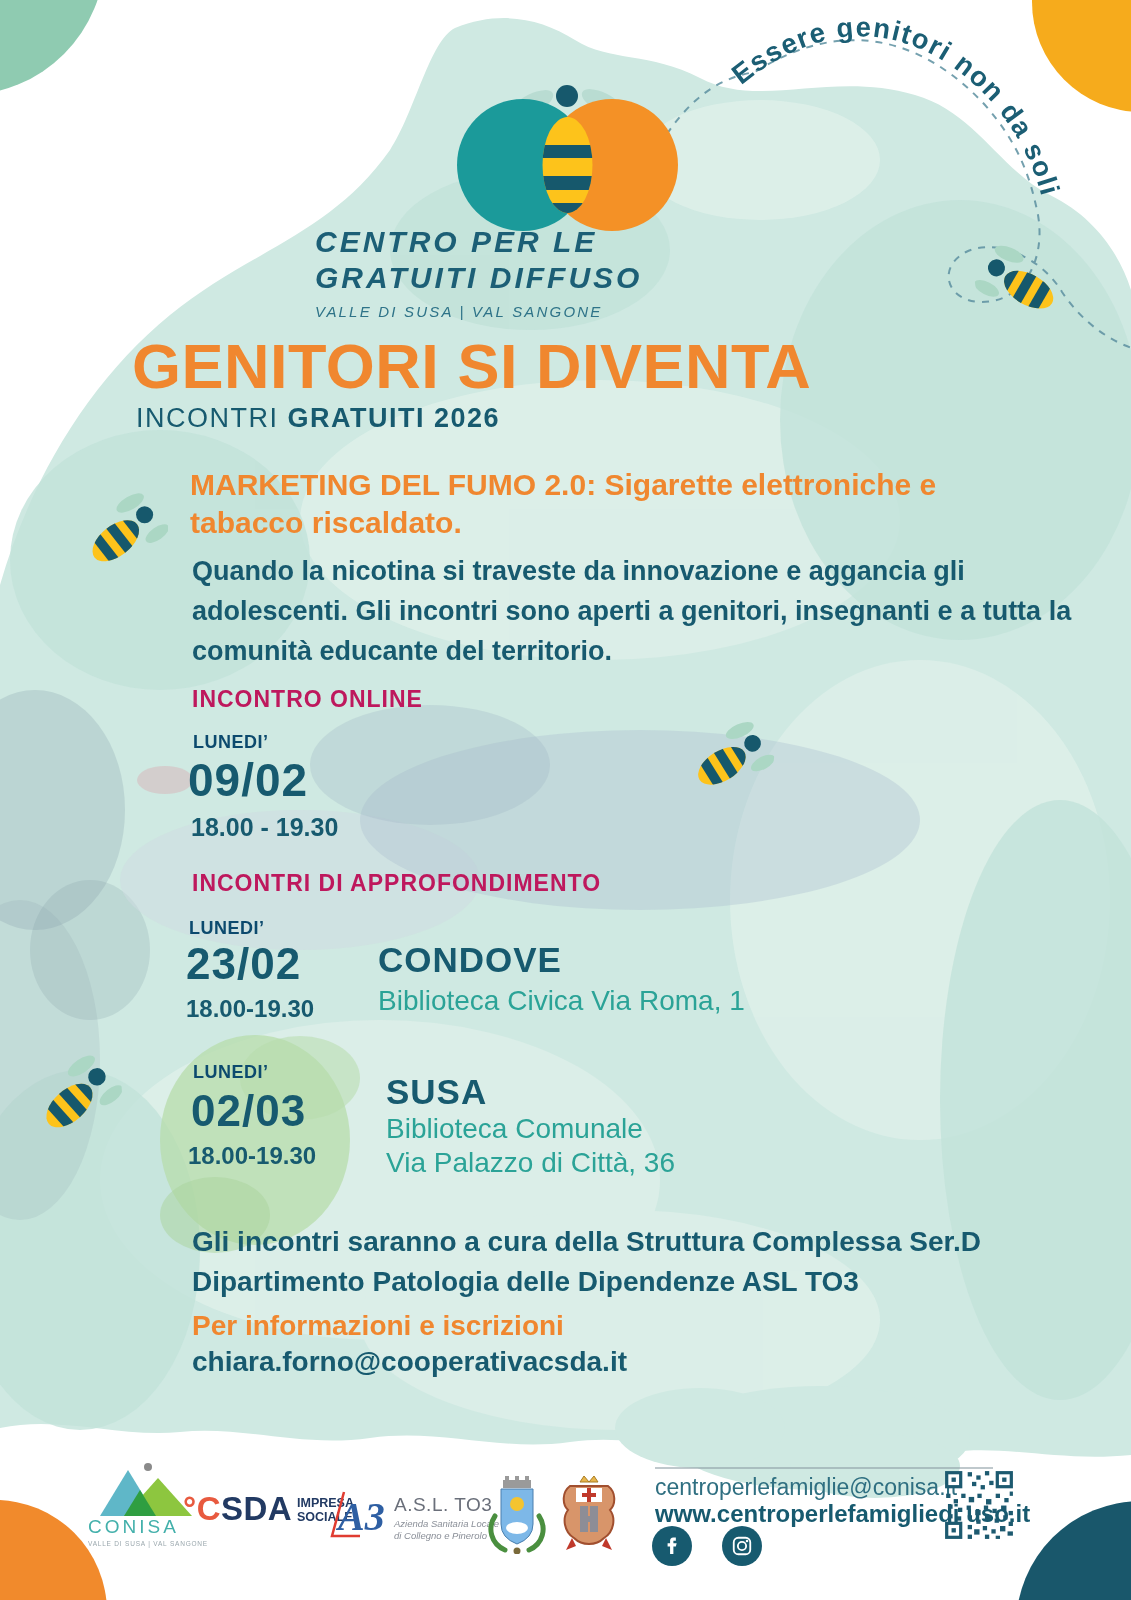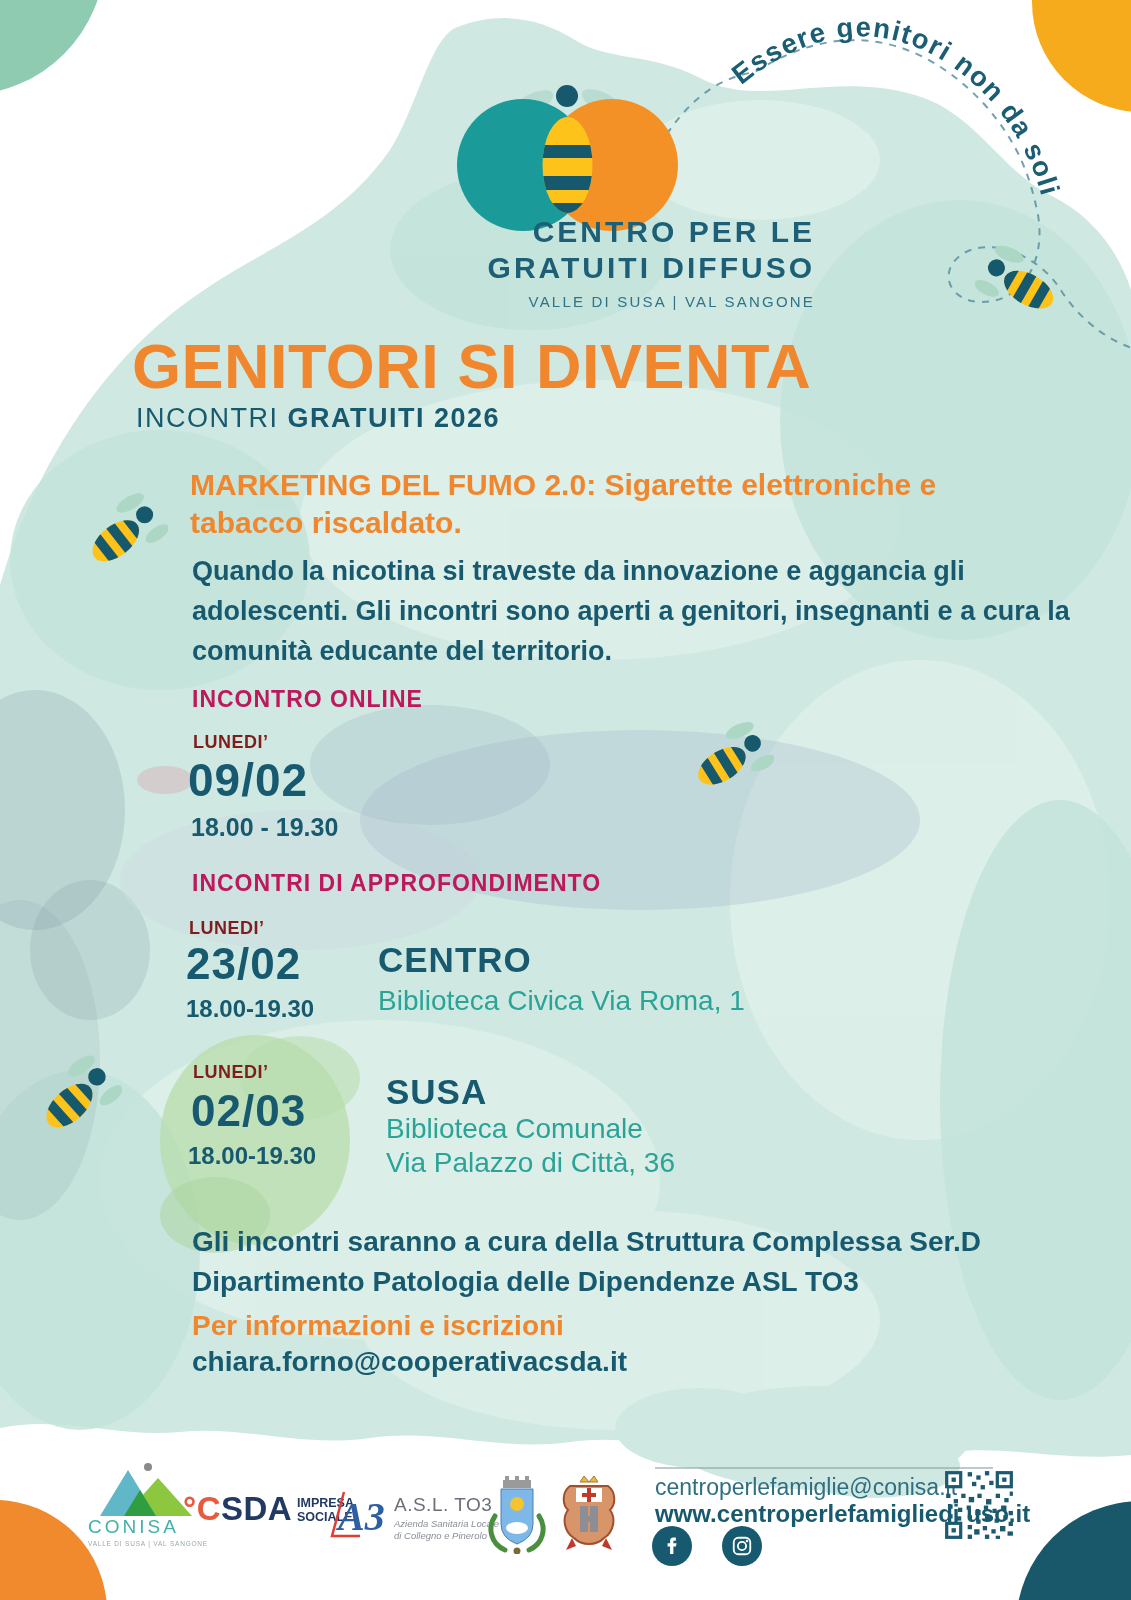--- a/index.html
+++ b/index.html
@@ -11,33 +11,33 @@
   .nowrap{white-space:nowrap;}
 
   
   .corner{position:absolute;border-radius:50%;}
   .corner-green{left:-175px;top:-185px;width:280px;height:280px;background:#8fcbb1;}
   .corner-yellow{left:1032px;top:-108px;width:220px;height:220px;background:#f6ab1c;}
   .corner-orange{left:-117px;top:1500px;width:224px;height:224px;background:#f18a2c;}
   .corner-dark{left:1016px;top:1501px;width:250px;height:250px;background:#19576b;}
 
   
-  .brand-text{left:315px;top:214px;width:500px;text-align:right;color:#1c5f76;}
+  .brand-text{left:315px;top:224px;width:500px;text-align:left;color:#1c5f76;font-style:italic;}
   .brand-line{font-size:30px;font-weight:bold;letter-spacing:3px;line-height:36px;}
   .brand-tagline{font-size:15px;letter-spacing:2.2px;color:#2e7388;margin-top:7px;}
 
   .title{left:132px;top:330px;font-size:63px;font-weight:bold;color:#f0872f;letter-spacing:0.5px;}
   .subtitle{left:136px;top:403px;font-size:27px;color:#175a6f;letter-spacing:1.5px;}
   .subtitle b{font-weight:bold;}
 
   .topic-heading{left:190px;top:466px;width:848px;font-size:30px;line-height:38px;font-weight:bold;color:#f0872f;}
   .topic-body{left:192px;top:551px;width:882px;font-size:27px;line-height:40px;font-weight:bold;color:#175a6f;}
 
   .sec-heading{font-size:23px;font-weight:bold;color:#be185d;letter-spacing:1px;}
-  .day{font-size:18px;font-weight:bold;color:#7f1d1d;letter-spacing:0.5px;}
+  .day{font-size:18px;font-weight:bold;color:#0c4a6e;letter-spacing:0.5px;}
   .date-big{font-size:46px;font-weight:bold;color:#175a6f;letter-spacing:1px;}
   .time{font-size:25px;font-weight:bold;color:#175a6f;}
   .city{font-size:35px;font-weight:bold;color:#175a6f;letter-spacing:1px;}
   .venue{font-size:28px;font-weight:normal;color:#2ba397;}
 
   .closing{font-size:28px;font-weight:bold;color:#175a6f;}
   .info-label{font-size:28px;font-weight:bold;color:#f0872f;}
 
   
   .f-rule{left:655px;top:1467px;width:338px;height:2px;background:#8b9aa3;opacity:.55;}
@@ -142,21 +142,21 @@
     <div class="brand-line">GRATUITI DIFFUSO</div>
     <div class="brand-tagline">VALLE DI SUSA | VAL SANGONE</div>
   </div>
 
   <div class="abs title nowrap">GENITORI SI DIVENTA</div>
   <div class="abs subtitle nowrap">
     <span>INCONTRI </span><b>GRATUITI 2026</b>
   </div>
 
   <div class="abs topic-heading">MARKETING DEL FUMO 2.0: Sigarette elettroniche e tabacco riscaldato.</div>
-  <div class="abs topic-body">Quando la nicotina si traveste da innovazione e aggancia gli adolescenti. Gli incontri sono aperti a genitori, insegnanti e a cura la comunità educante del territorio.</div>
+  <div class="abs topic-body">Quando la nicotina si traveste da innovazione e aggancia gli adolescenti. Gli incontri sono aperti a genitori, insegnanti e a tutta la comunità educante del territorio.</div>
 
   <svg class="abs" style="left:78px;top:485px;" width="90" height="90" viewBox="0 0 100 100">
     <ellipse cx="58" cy="20" rx="17" ry="7.5" fill="#abd7c4" transform="rotate(-30 58 20)"></ellipse>
     <ellipse cx="88" cy="54" rx="15" ry="7" fill="#abd7c4" transform="rotate(-35 88 54)"></ellipse>
     <circle cx="74" cy="33" r="9.5" fill="#16586c"></circle>
     <g transform="rotate(-38 42 62)">
       <clipPath id="beeB1">
           <ellipse cx="42" cy="62" rx="30" ry="17"></ellipse>
         </clipPath>
       <ellipse cx="42" cy="62" rx="30" ry="17" fill="#fdc31b"></ellipse>
@@ -205,21 +205,21 @@
           <rect x="62" y="40" width="11" height="46"></rect>
       </g>
     </g>
   </svg>
 
   <div class="abs sec-heading nowrap" style="left:192px;top:870px;">INCONTRI DI APPROFONDIMENTO</div>
 
   <div class="abs day nowrap" style="left:189px;top:918px;">LUNEDI’</div>
   <div class="abs date-big nowrap" style="left:186px;top:939px;font-size:44px;">23/02</div>
   <div class="abs time nowrap" style="left:186px;top:995px;font-size:24px;">18.00-19.30</div>
-  <div class="abs city nowrap" style="left:378px;top:940px;">CENTRO</div>
+  <div class="abs city nowrap" style="left:378px;top:940px;">CONDOVE</div>
   <div class="abs venue nowrap" style="left:378px;top:985px;">Biblioteca Civica Via Roma, 1</div>
 
   <div class="abs day nowrap" style="left:193px;top:1062px;">LUNEDI’</div>
   <div class="abs date-big nowrap" style="left:191px;top:1086px;font-size:44px;">02/03</div>
   <div class="abs time nowrap" style="left:188px;top:1142px;font-size:24px;">18.00-19.30</div>
   <div class="abs city nowrap" style="left:386px;top:1072px;">SUSA</div>
   <div class="abs venue nowrap" style="left:386px;top:1113px;">Biblioteca Comunale</div>
   <div class="abs venue nowrap" style="left:386px;top:1147px;">Via Palazzo di Città, 36</div>
 
   <svg class="abs" style="left:30px;top:1048px;transform:rotate(-4deg);" width="92" height="92" viewBox="0 0 100 100">

